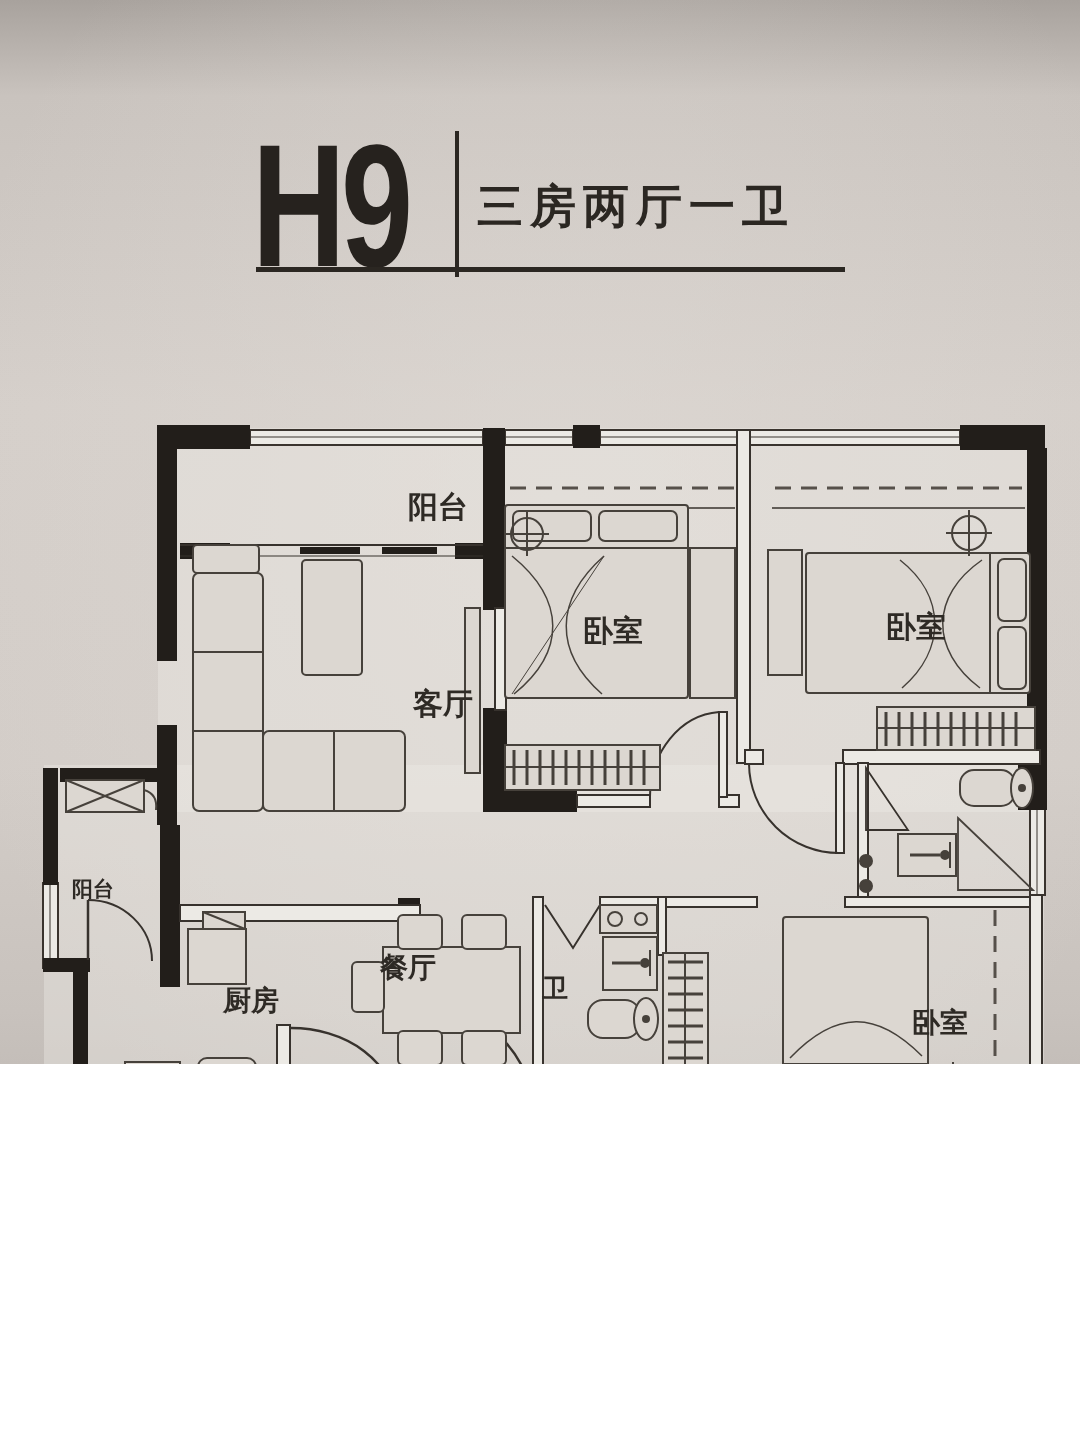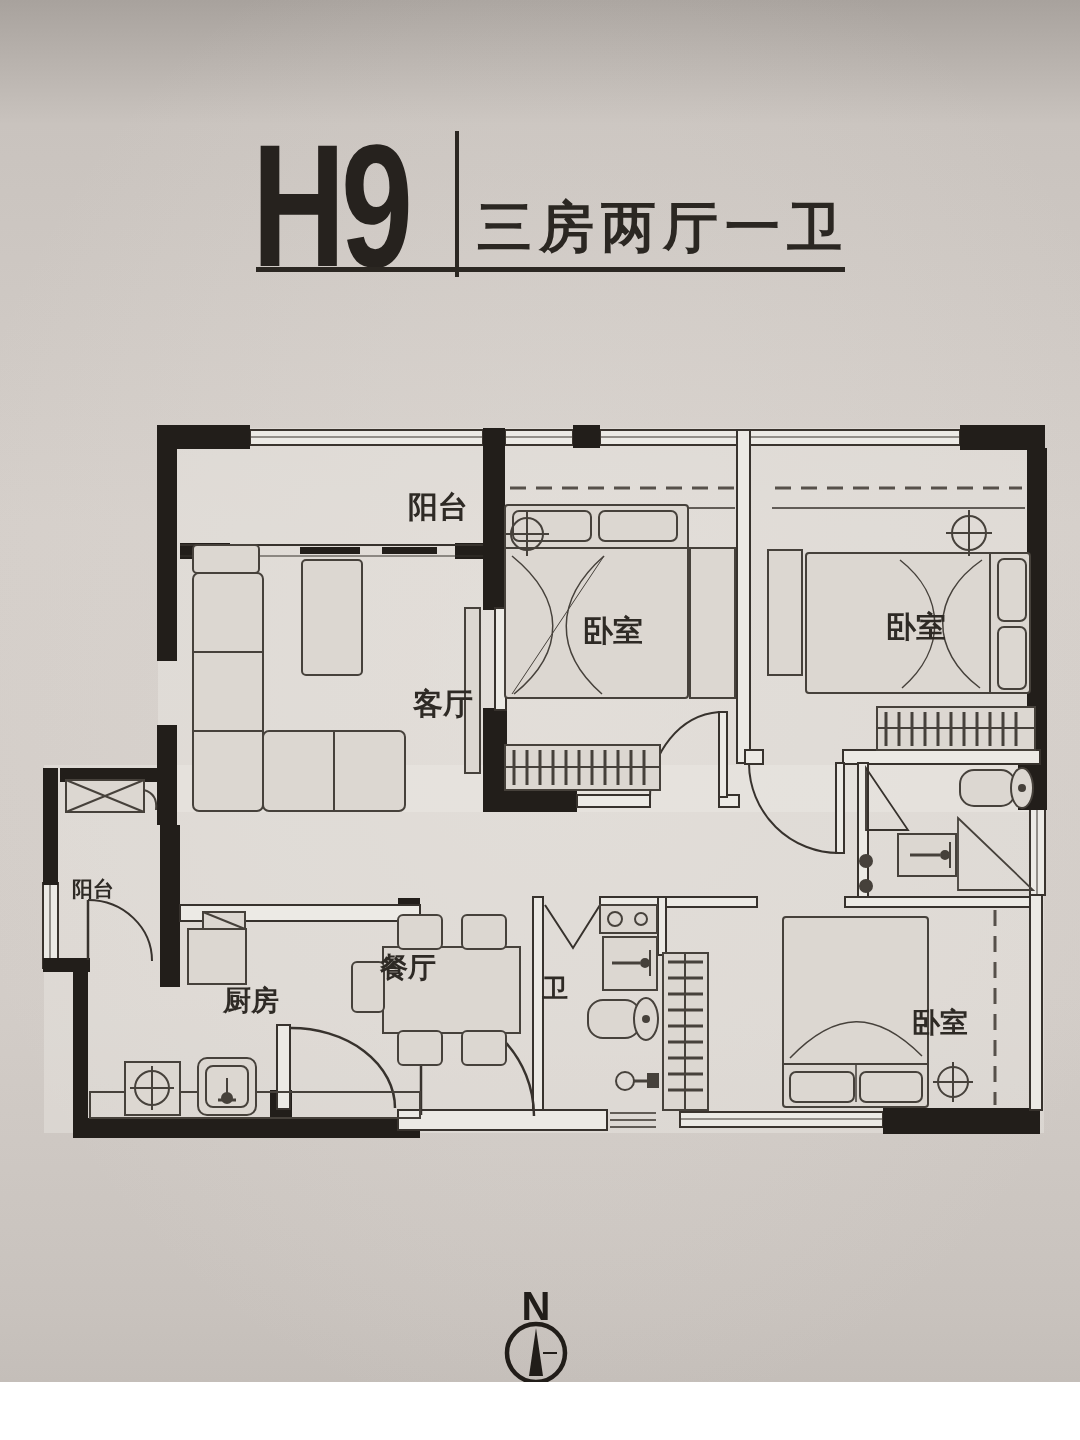--- a/index.html
+++ b/index.html
@@ -1,18 +1,18 @@
 <!DOCTYPE html>
 <html><head>
 <meta charset="utf-8">
 <style>
   html,body{margin:0;padding:0;}
   #page{
     position:relative;
-    width:1080px;height:1382px;
+    width:1080px;height:1064px;
     overflow:hidden;
     background:
       radial-gradient(ellipse 900px 1100px at 52% 48%, rgba(224,219,214,.55), rgba(0,0,0,0) 70%),
       linear-gradient(180deg,#a8a29d 0%, #c9c3be 9%, #d5cfca 38%, #d3cdc8 72%, #c8c2bd 95%, #c4beb9 100%);
     font-family:"Liberation Sans","DejaVu Sans",sans-serif;
     color:#26221e;
   }
   .hdr-unit{
     position:absolute;left:252px;top:118px;
     font-size:175px;font-weight:700;line-height:1;
@@ -22,22 +22,22 @@
   .hdr-divider{
     position:absolute;left:455px;top:131px;width:4px;height:146px;
     background:#2b2722;
   }
   .hdr-area{
     position:absolute;left:479px;top:139px;
     font-size:41px;font-weight:700;letter-spacing:1px;color:#2b2722;
     white-space:nowrap;
   }
   .hdr-layout{
-    position:absolute;left:477px;top:191px;
-    font-size:55px;font-weight:700;letter-spacing:7px;color:#2b2722;
+    position:absolute;left:477px;top:176px;
+    font-size:46px;font-weight:700;letter-spacing:7px;color:#2b2722;
     white-space:nowrap;
   }
   .hdr-underline{
     position:absolute;left:256px;top:267px;width:589px;height:5px;
     background:#2b2722;
   }
   svg{position:absolute;left:0;top:0;}
   text{font-family:"Liberation Sans","DejaVu Sans",sans-serif;}
   .room-label{fill:#2e2a25;font-weight:700;}
 </style>

